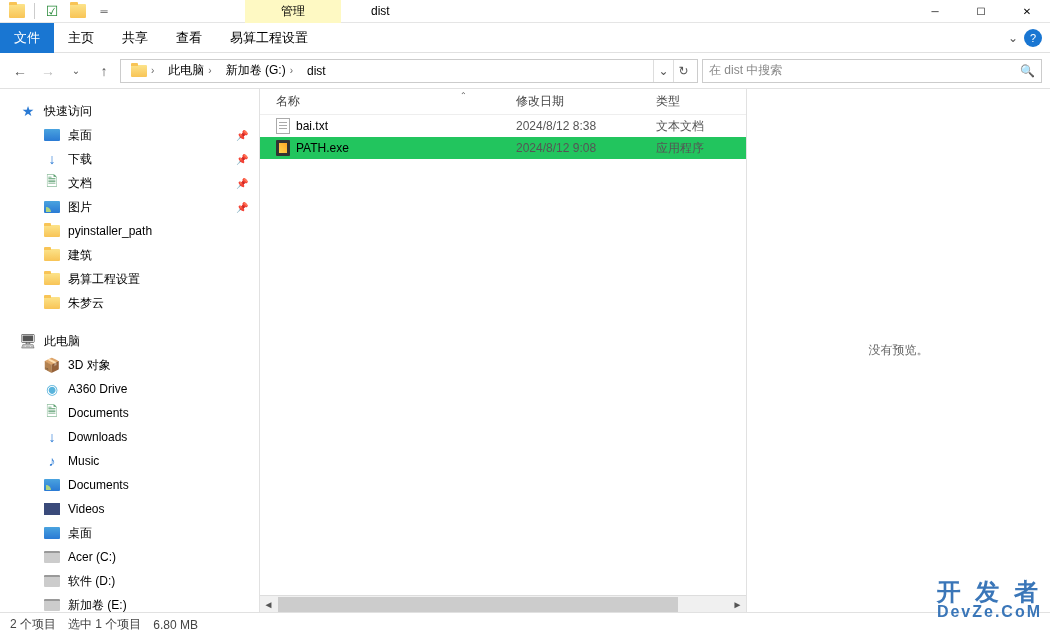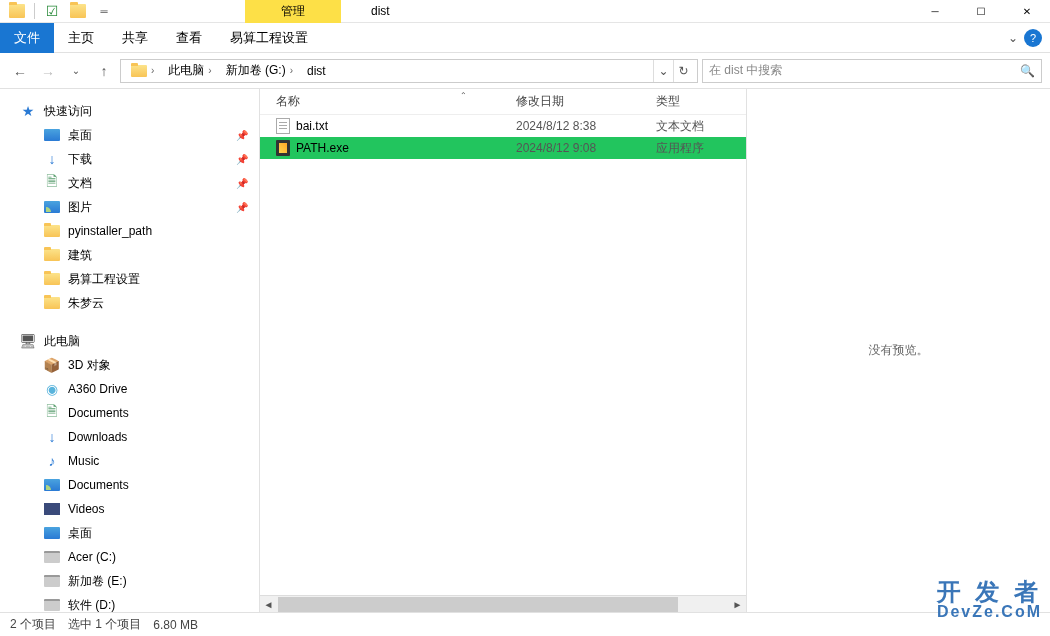--- a/index.html
+++ b/index.html
@@ -6,21 +6,21 @@
     body { width: 1050px; height: 636px; background: #fff; font-size: 12px; overflow: hidden; position: relative; }
     
     
     .titlebar { height: 23px; display: flex; align-items: center; background: #fff; border-bottom: 1px solid #e5e5e5; }
     .titlebar-left { display: flex; align-items: center; gap: 4px; padding-left: 6px; }
     .qat-item { width: 22px; height: 22px; display: flex; align-items: center; justify-content: center; }
     .folder-icon-small { width: 16px; height: 14px; background: linear-gradient(#fce38a, #f8c456); border-radius: 1px; position: relative; }
     .folder-icon-small::before { content:''; position:absolute; top:-2px; left:0; width:8px; height:3px; background:#f8c456; border-radius:1px 1px 0 0; }
     .check-icon { color:#2c8c3c; font-size:14px; }
     .divider-v { width:1px; height:16px; background:#ccc; margin:0 2px; }
-    .manage-tab { margin-left: 130px; background:#fde047; padding:3px 36px; font-size:12px; }
+    .manage-tab { margin-left: 130px; background:#fef9c3; padding:3px 36px; font-size:12px; }
     .title-text { margin-left: 30px; font-size:12px; }
     .titlebar-right { margin-left:auto; display:flex; }
     .win-btn { width:46px; height:23px; display:flex; align-items:center; justify-content:center; font-size:10px; }
 
     
     .ribbon { height: 30px; display:flex; align-items:center; border-bottom:1px solid #e1e1e1; }
     .ribbon-tab { padding:6px 14px; font-size:13px; }
     .ribbon-tab.file { background:#1976d2; color:#fff; }
     .ribbon-right { margin-left:auto; display:flex; align-items:center; padding-right:8px; gap:6px; }
     .help-icon { width:18px; height:18px; border-radius:50%; background:#1976d2; color:#fff; display:flex; align-items:center; justify-content:center; font-size:11px; }
@@ -269,27 +269,27 @@
       <div class="side-item sub">
           <span class="ico">
             <span class="ico-drive"></span>
           </span>
           <span>Acer (C:)</span>
         </div>
       <div class="side-item sub">
           <span class="ico">
             <span class="ico-drive"></span>
           </span>
+          <span>软件 (D:)</span>
+        </div>
+      <div class="side-item sub">
+          <span class="ico">
+            <span class="ico-drive"></span>
+          </span>
           <span>新加卷 (E:)</span>
-        </div>
-      <div class="side-item sub">
-          <span class="ico">
-            <span class="ico-drive"></span>
-          </span>
-          <span>软件 (D:)</span>
         </div>
     </div>
   </div>
 
   <div class="filelist">
     <div class="col-headers" style="position:relative;">
       <span class="sort-arrow">⌃</span>
       <div class="col-name">
           <span>名称</span>
         </div>

